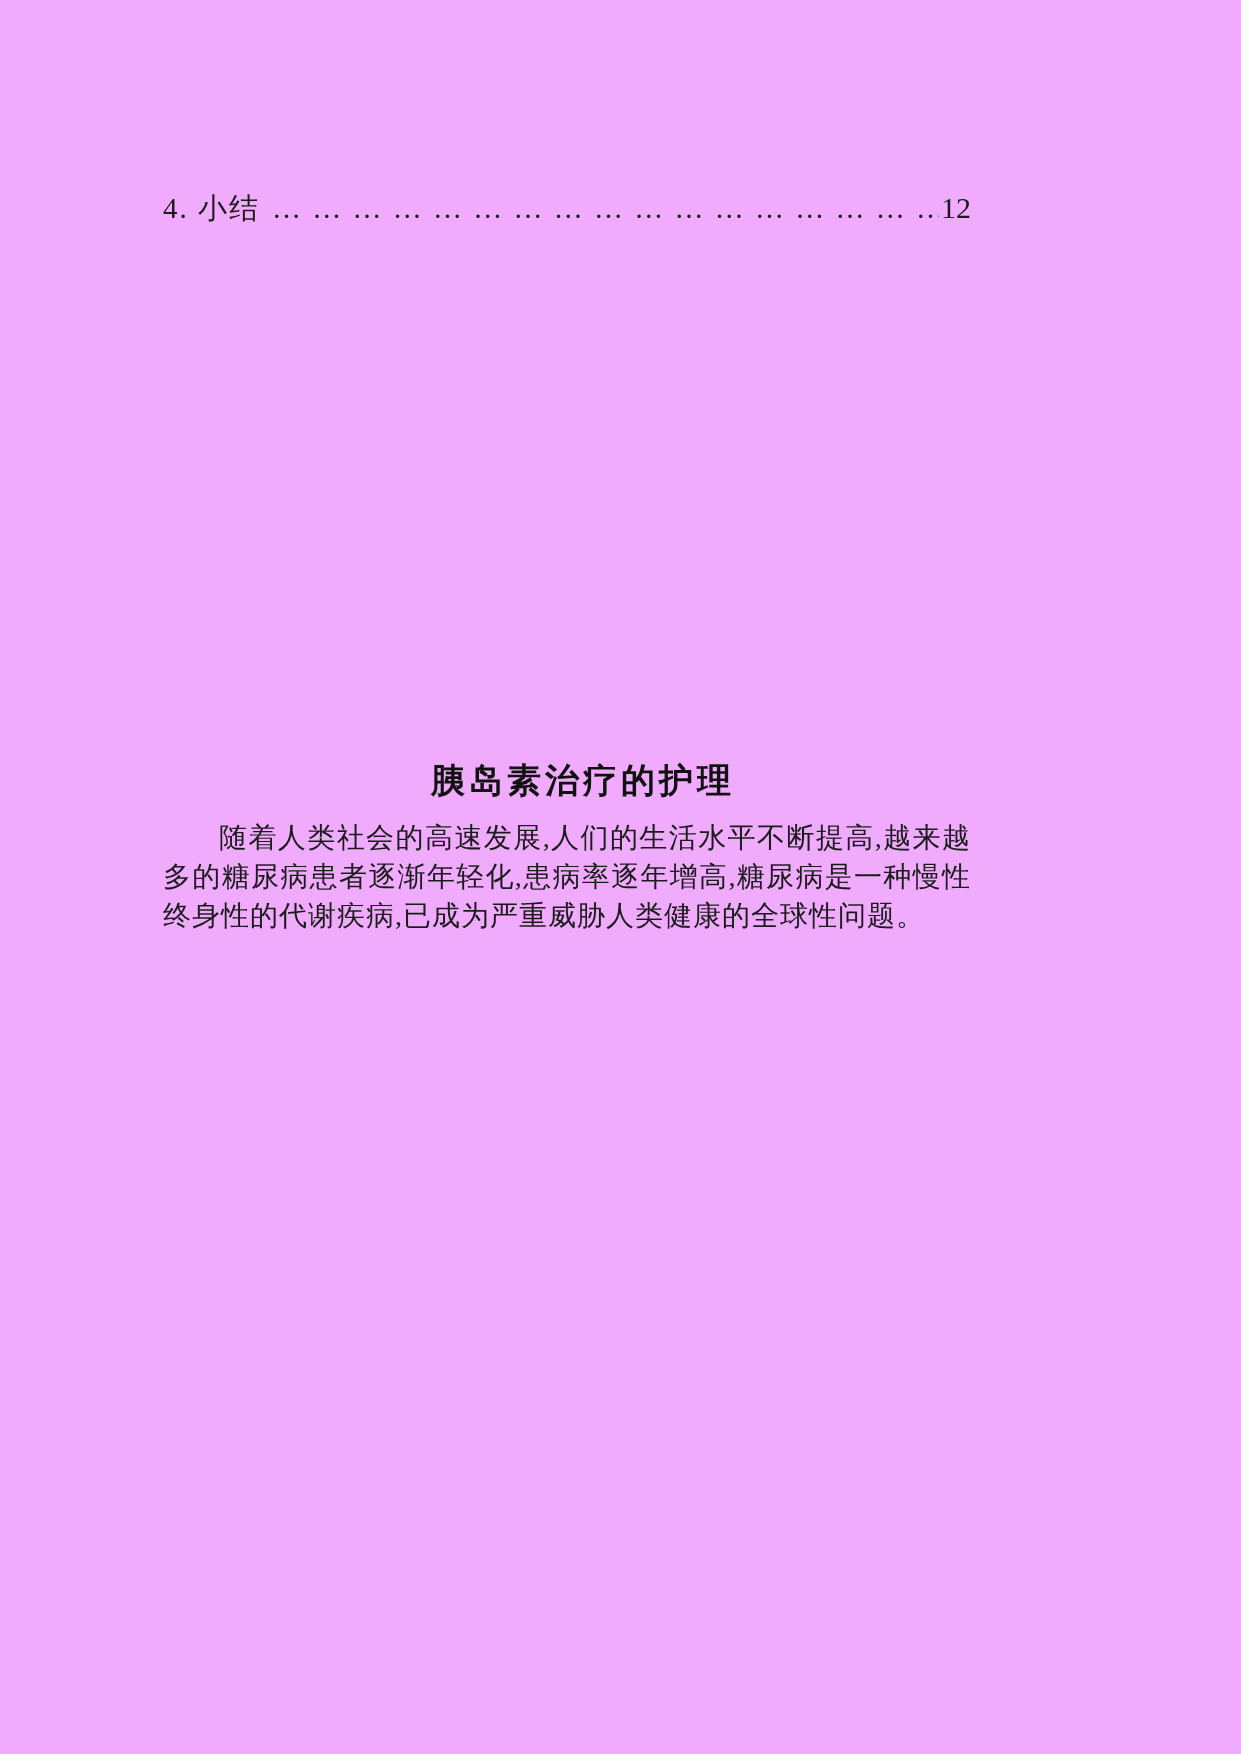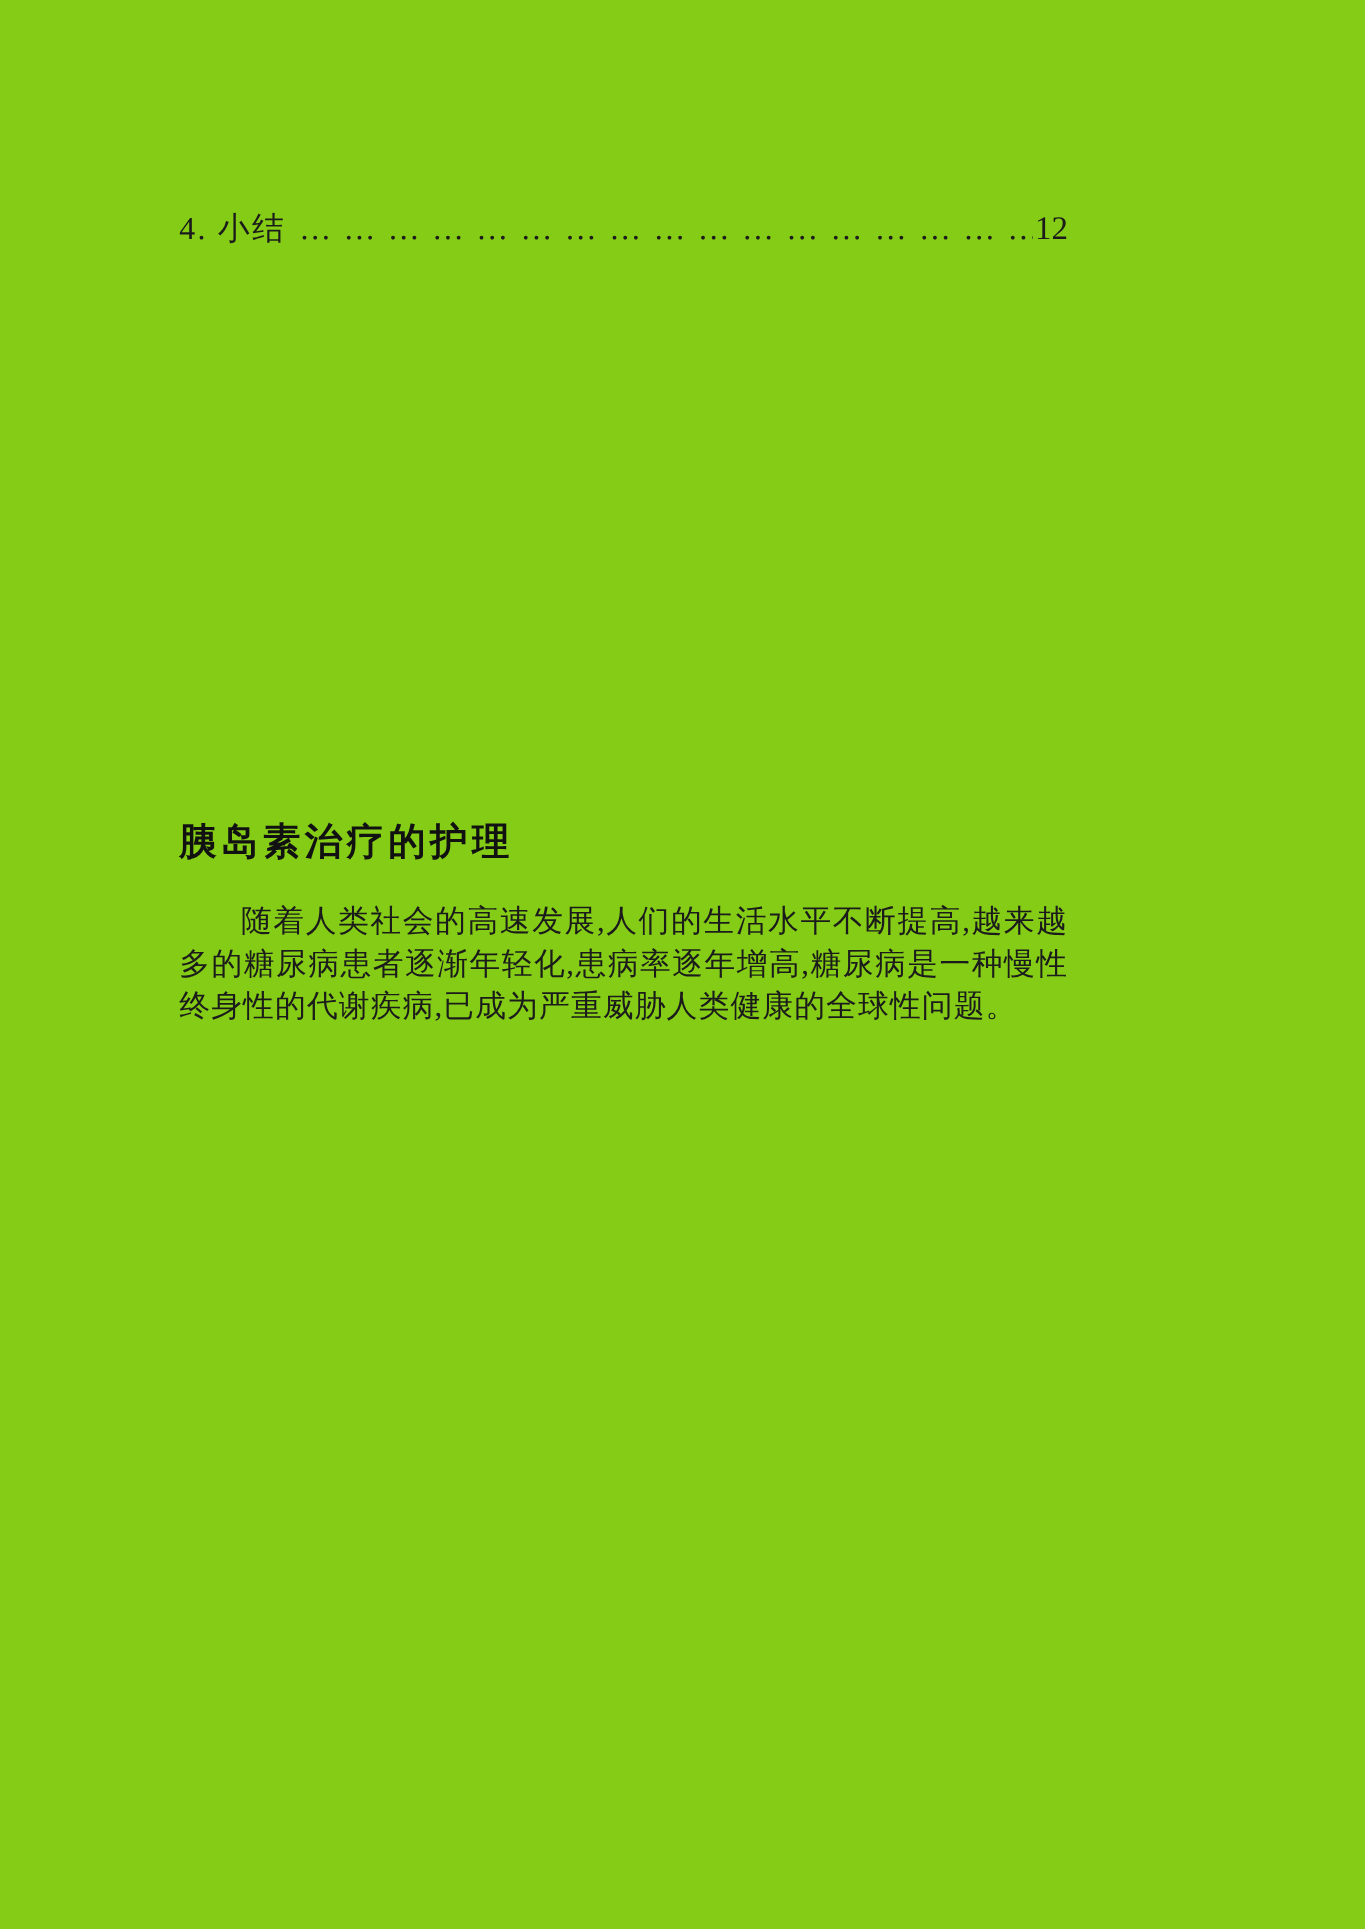--- a/index.html
+++ b/index.html
@@ -4,21 +4,21 @@
 <style>
   html, body {
     margin: 0;
     padding: 0;
     background: #ffffff;
   }
   .page {
     position: relative;
     width: 1241px;
     height: 1754px;
-    background: #84cc16;
+    background: #f0abfc;
     overflow: hidden;
     font-family: "Liberation Serif", serif;
     color: #1b1b1b;
   }
   .toc-line {
     position: absolute;
     top: 188px;
     left: 163px;
     width: 808px;
     display: flex;
@@ -40,21 +40,22 @@
   }
   .toc-num {
     flex: 0 0 auto;
     font-size: 30px;
   }
   .doc-title {
     position: absolute;
     top: 742px;
     left: 163px;
     width: 808px;
-    margin: 0;
+    margin: 16px;
+    text-align: center;
     font-family: "Liberation Sans", sans-serif;
     font-weight: 700;
     font-size: 34px;
     letter-spacing: 4px;
     color: #111111;
   }
   .body-text {
     position: absolute;
     top: 818px;
     left: 163px;

